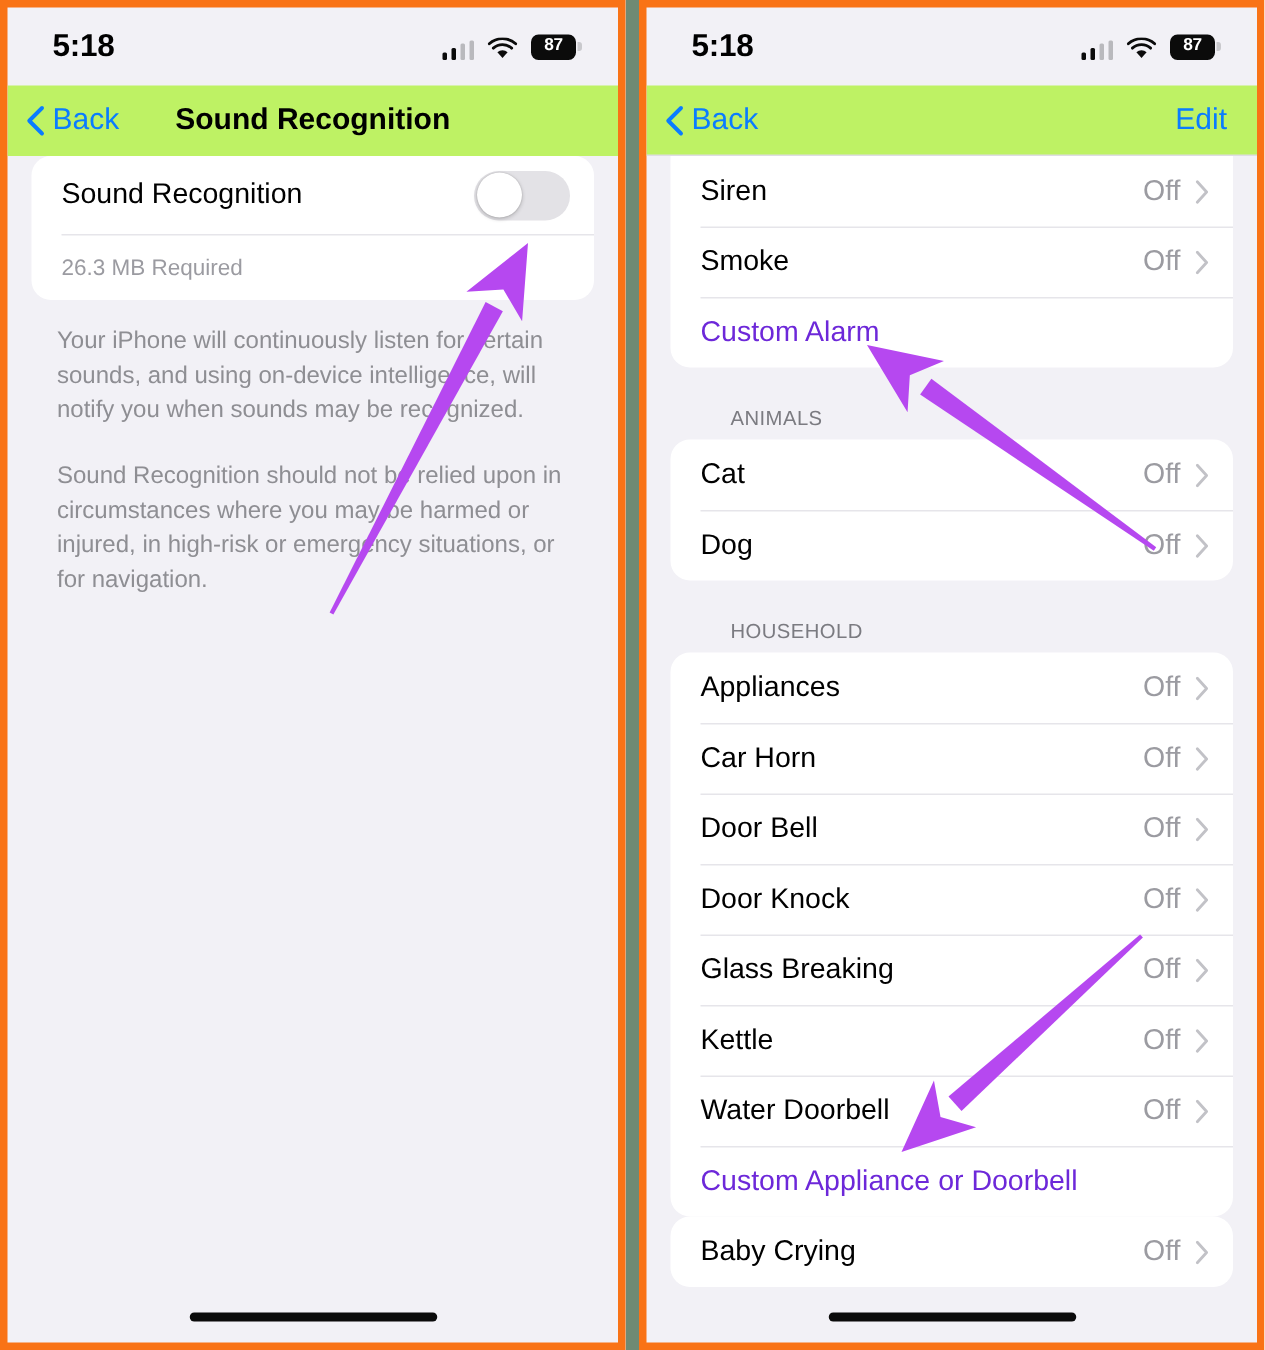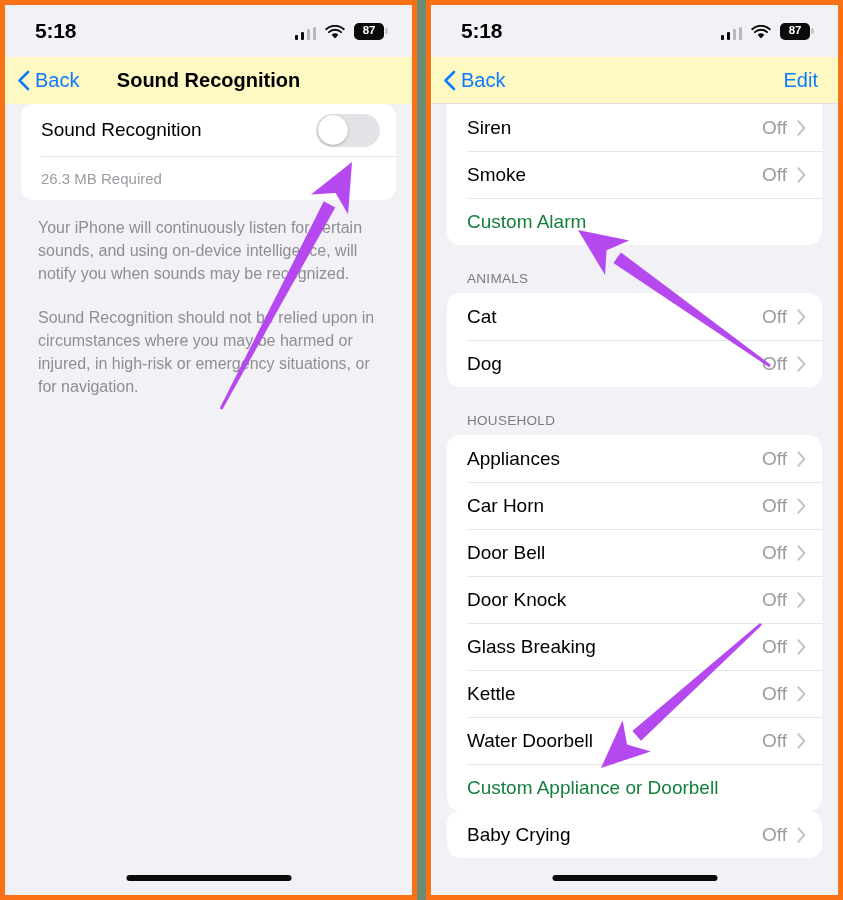--- a/index.html
+++ b/index.html
@@ -84,21 +84,21 @@
     border-radius: 0 2px 2px 0;
   }
 
   
   .nav-bar {
     position: relative;
     height: 47px;
     display: flex;
     align-items: center;
     padding: 0 20px 0 12px;
-    background: #fef9c3;
+    background: #bef264;
   }
   .nav-bar.with-rule { border-bottom: 1px solid #dedde2; }
   .nav-back {
     display: flex; align-items: center;
     color: #0a7cff;
     font-size: 20px;
     gap: 5px;
     cursor: pointer;
   }
   .chev-back { width: 13px; height: 21px; display:block; }
@@ -153,27 +153,27 @@
     color: #000;
   }
   .row-value {
     margin-left: auto;
     font-size: 19px;
     color: #9b9ba1;
     padding-right: 10px;
   }
   .chev-r { width: 9px; height: 16px; display:block; flex: 0 0 auto; }
 
-  .row-link .row-label { color: #15803d; }
+  .row-link .row-label { color: #6d28d9; }
 
   .section-head {
     font-size: 13.5px;
     color: #7b7b81;
     letter-spacing: 0.3px;
-    padding: 26px 0 7px 36px;
+    padding: 26px 0 7px 56px;
   }
 
   
   .toggle-row { height: 52px; }
   .toggle {
     margin-left: auto;
     width: 64px; height: 33px;
     border-radius: 17px;
     background: #e3e2e6;
     position: relative;

